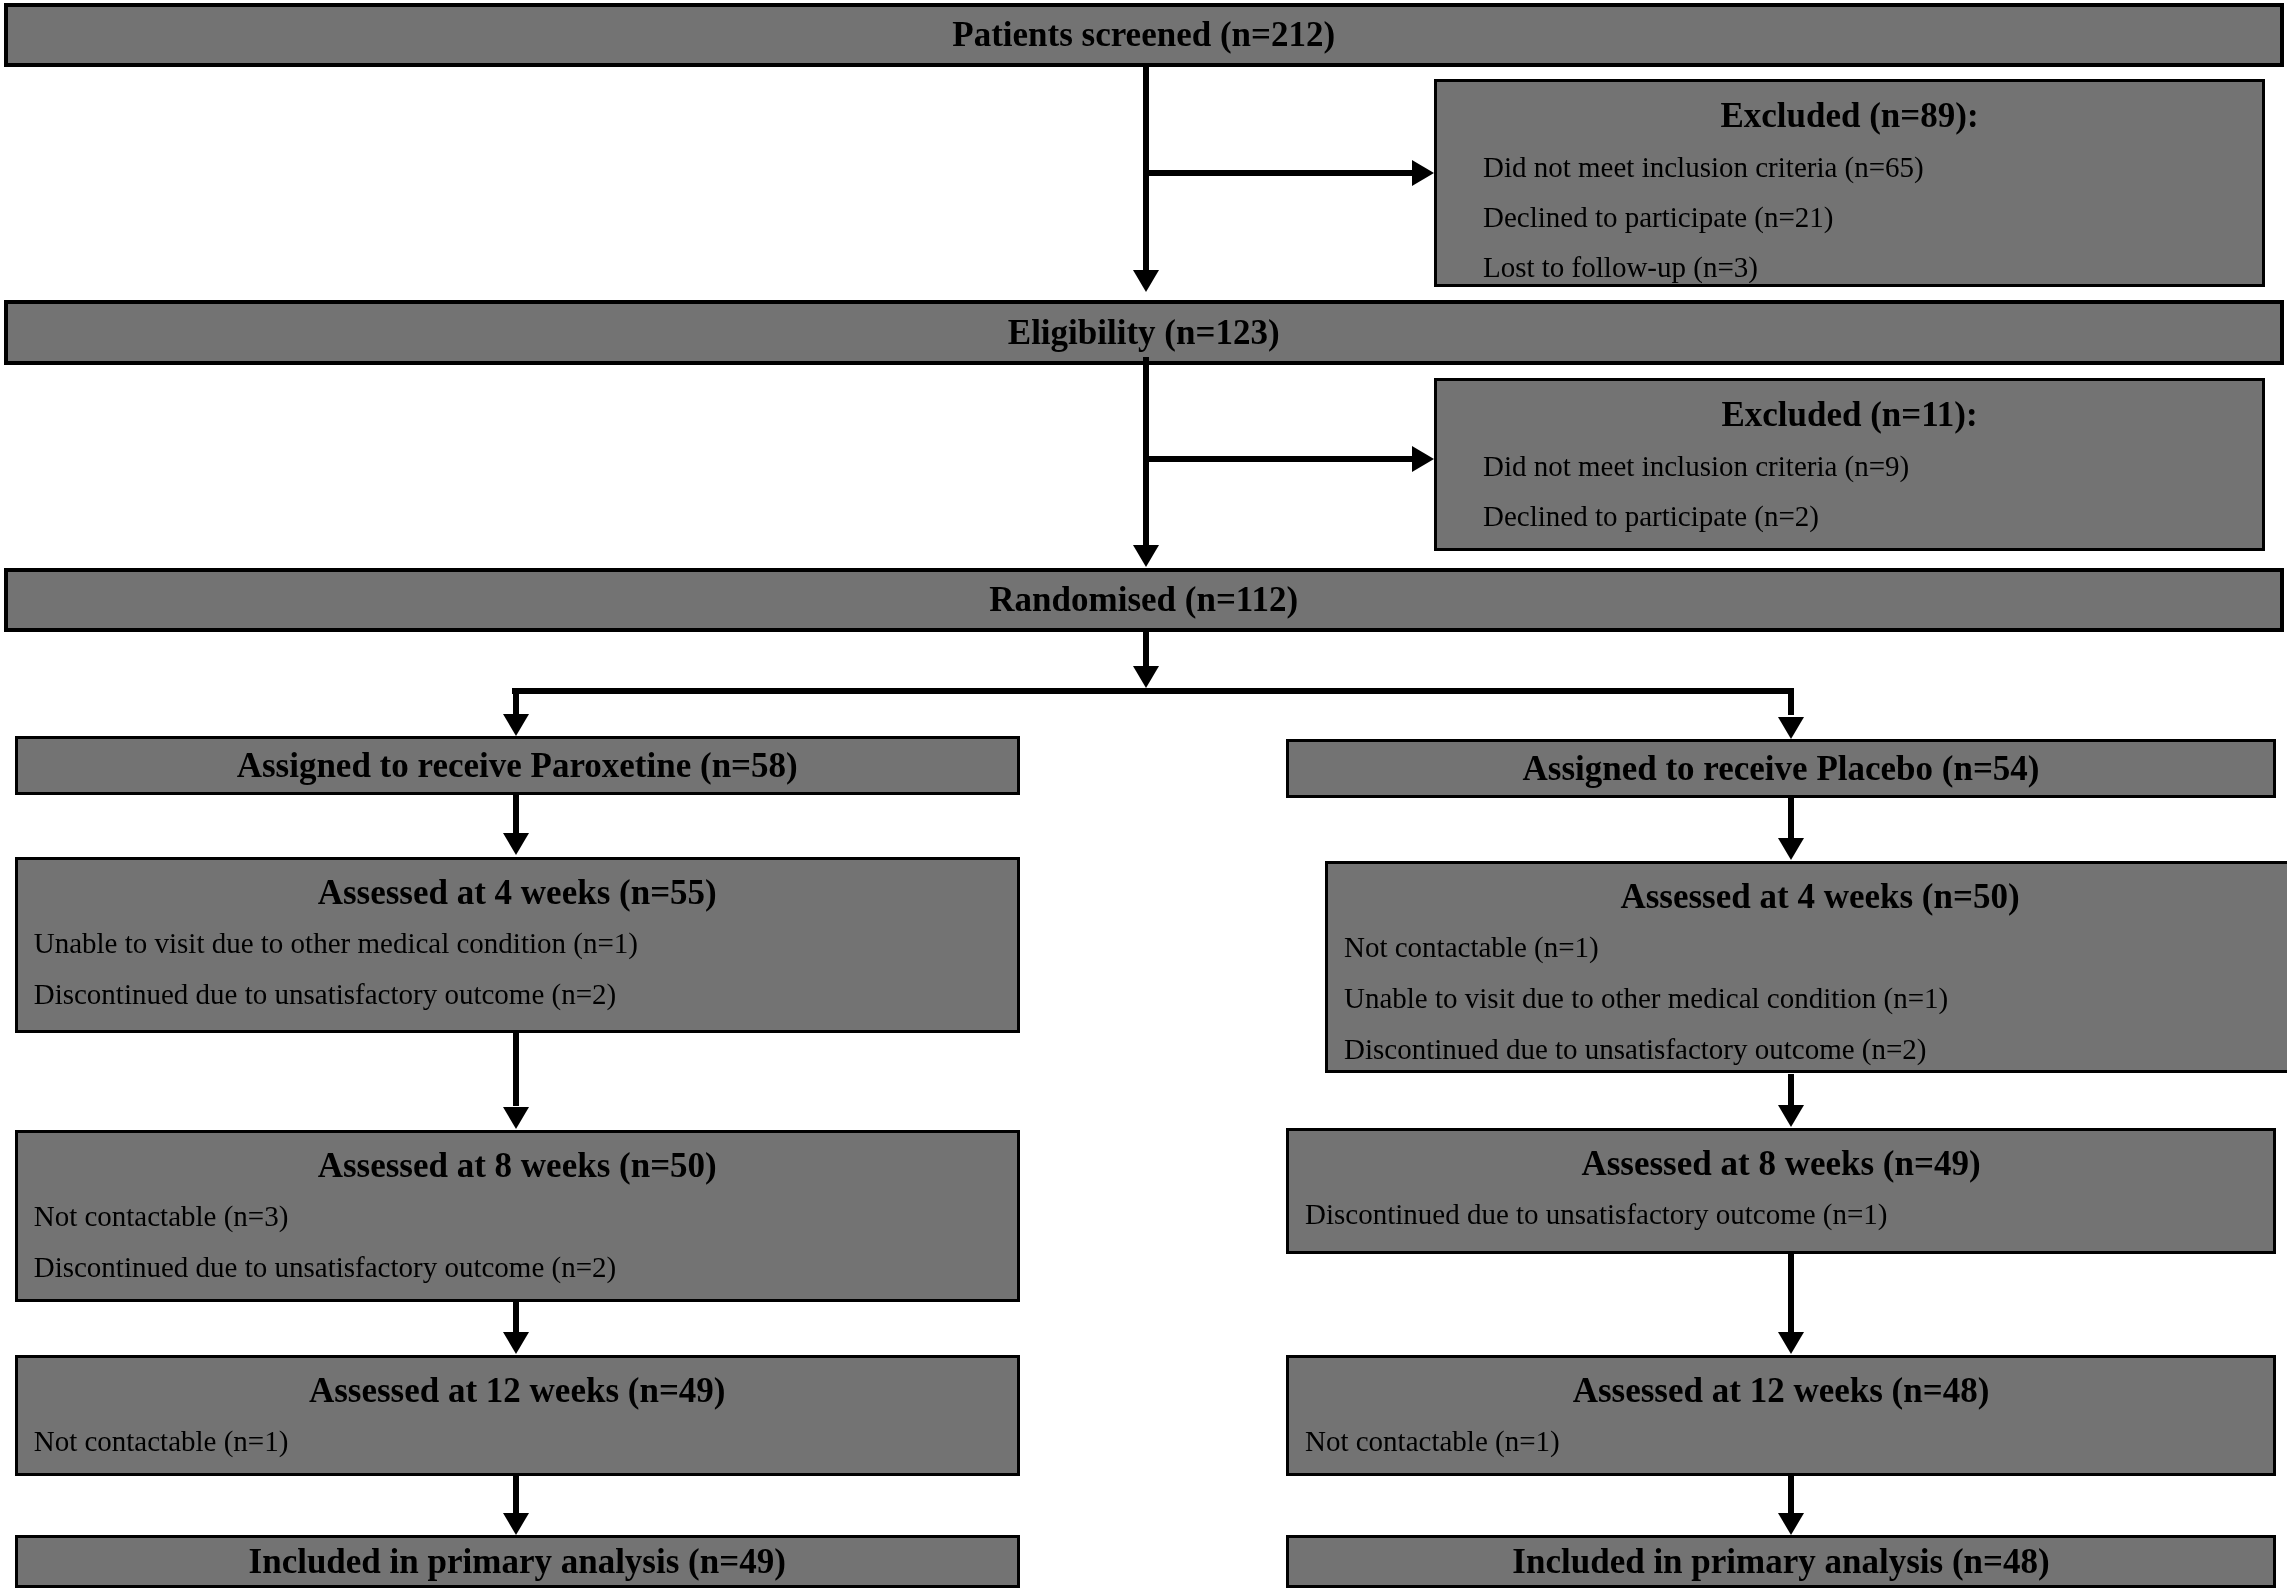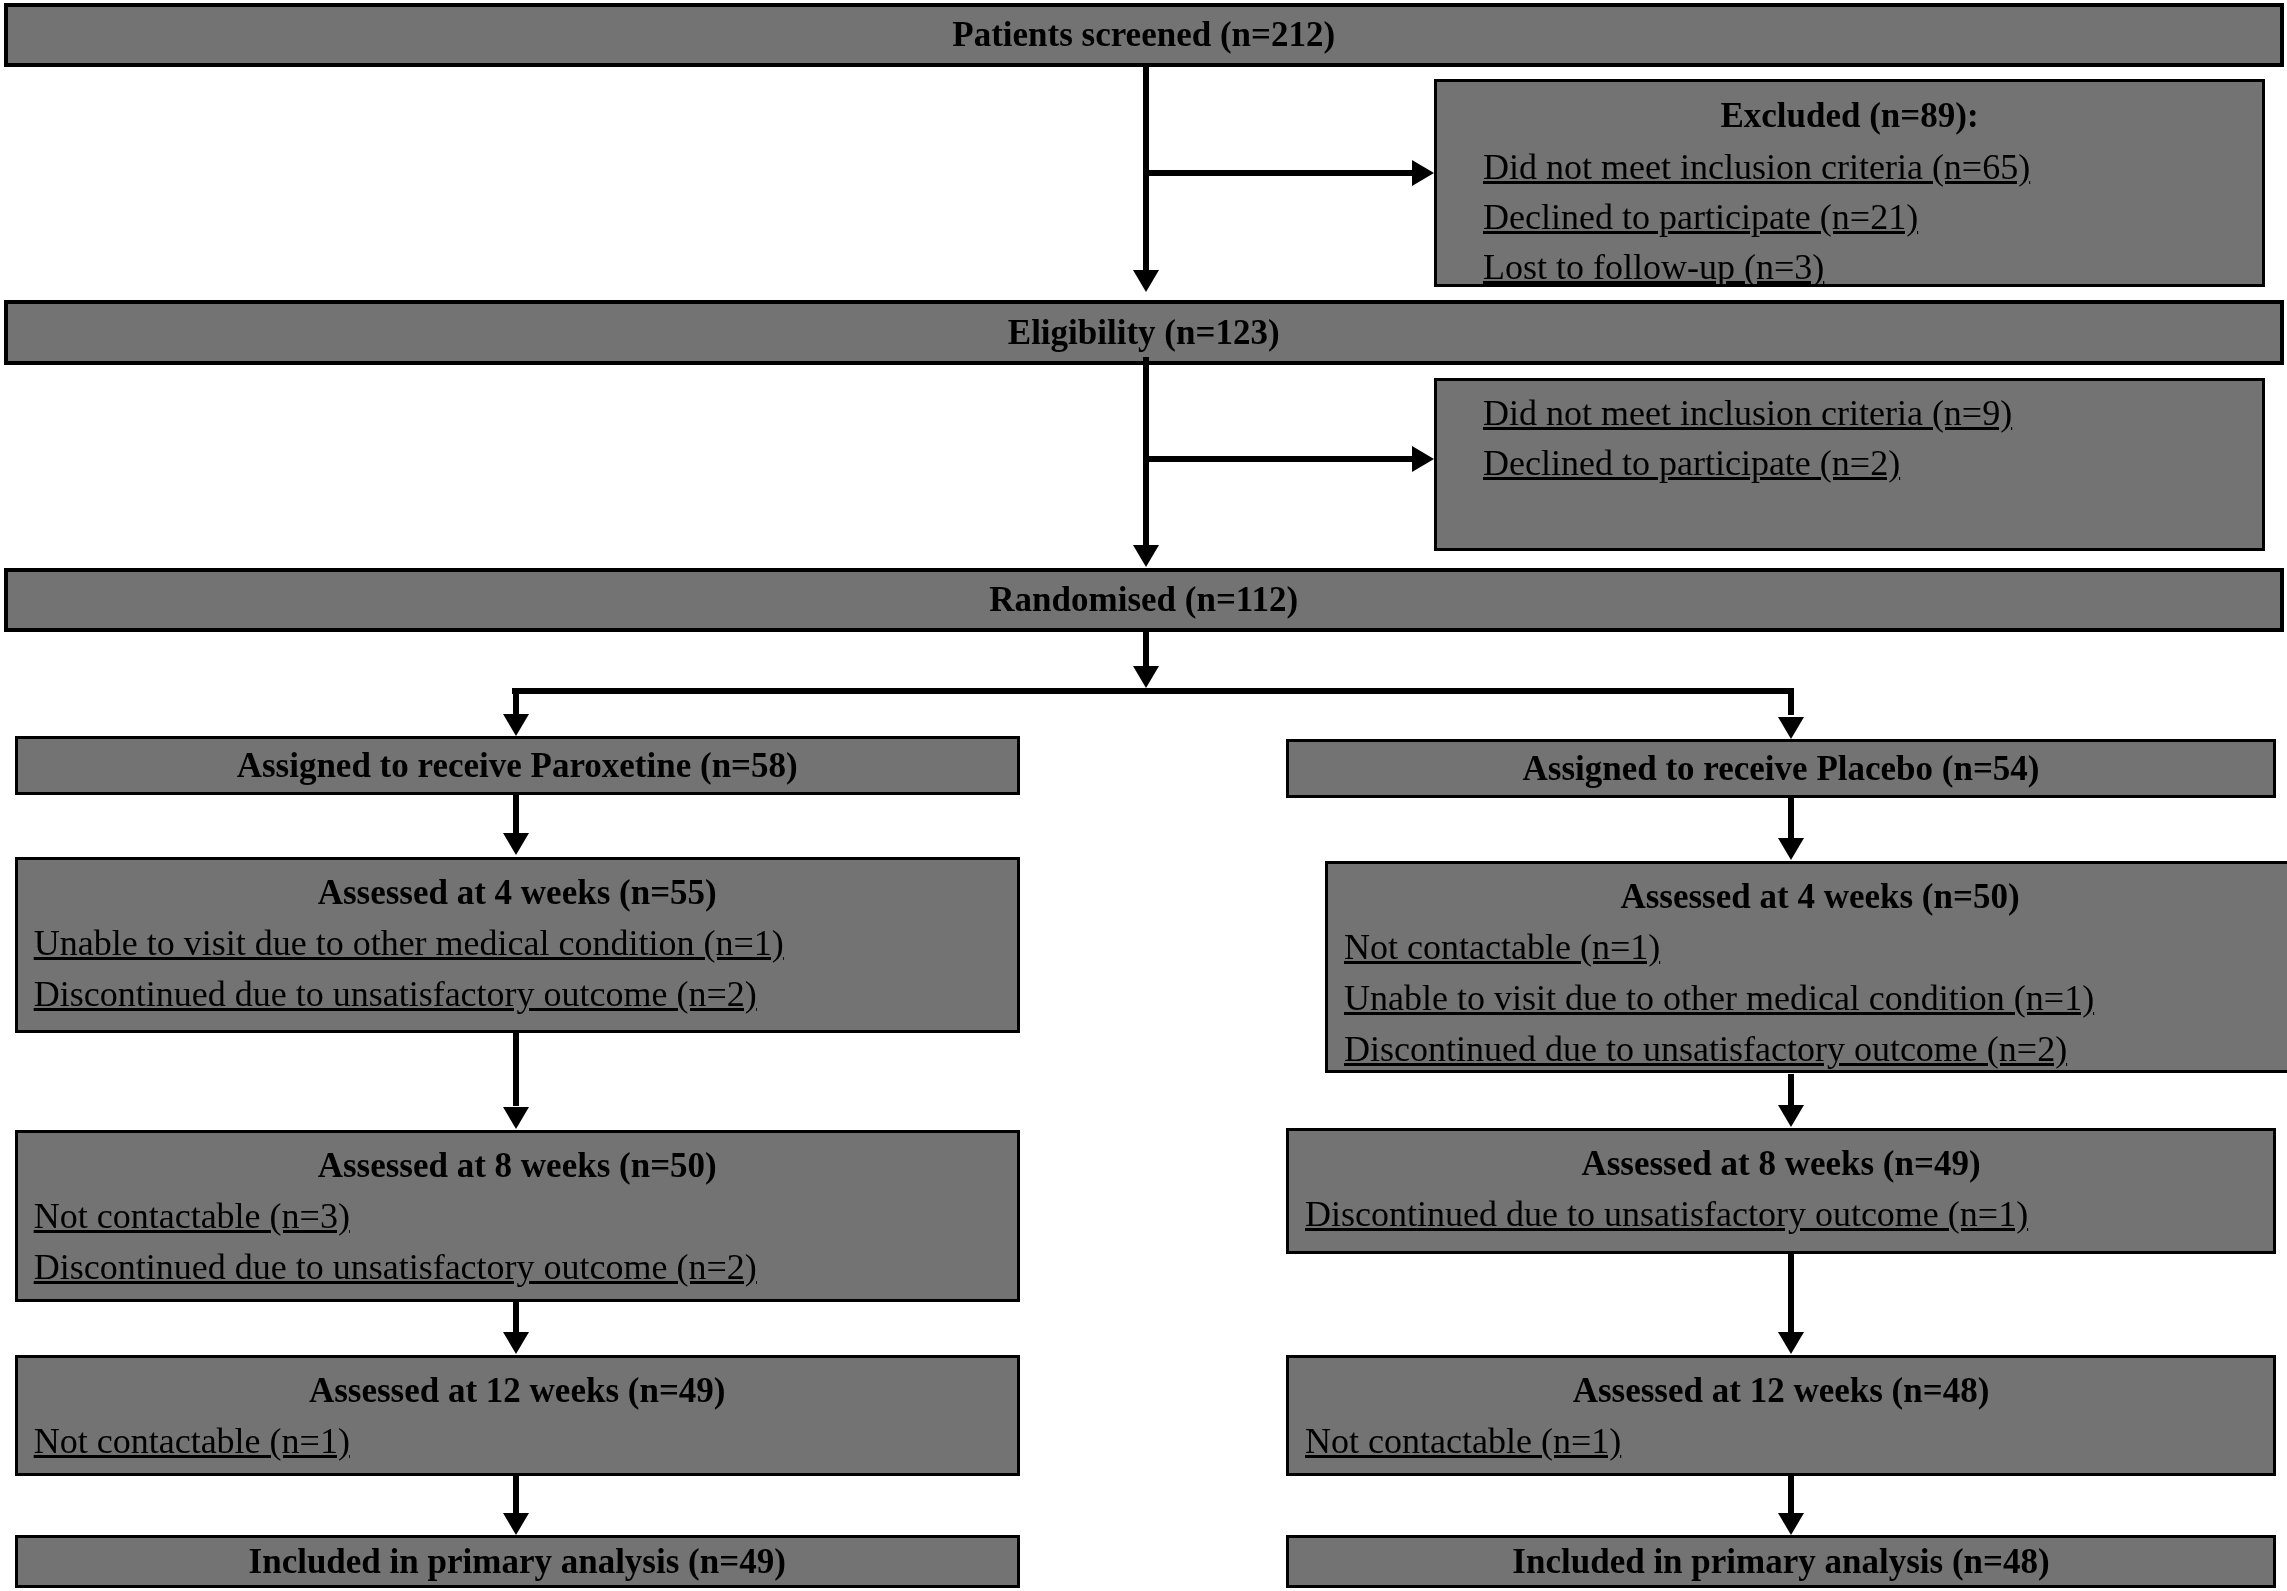--- a/index.html
+++ b/index.html
@@ -45,24 +45,23 @@
     padding-top: 7.3px;
   }
   .detail .heading {
     font-size: 35px;
     font-weight: bold;
     text-align: center;
     line-height: 51px;
     white-space: nowrap;
   }
   .detail .item {
-    font-size: 36px;
+    font-size: 29px;
     line-height: 51px;
     white-space: nowrap;
-    text-decoration: underline;
   }
   .detail.excl { }
   .detail.excl .item { padding-left: 46px; line-height: 50px; }
   .detail.excl .heading { line-height: 53px; }
   .detail.assess .item { padding-left: 16px; }
   .line {
     position: absolute;
     background: #000000;
   }
   .arrow-down {
@@ -100,20 +99,21 @@
   </div>
 
   <div class="box detail excl" style="left:1434px;top:79px;width:831px;height:208px;">
     <div class="heading">Excluded (n=89):</div>
     <div class="item">Did not meet inclusion criteria (n=65)</div>
     <div class="item">Declined to participate (n=21)</div>
     <div class="item">Lost to follow-up (n=3)</div>
   </div>
 
   <div class="box detail excl" style="left:1434px;top:378px;width:831px;height:173px;">
+    <div class="heading">Excluded (n=11):</div>
     <div class="item">Did not meet inclusion criteria (n=9)</div>
     <div class="item">Declined to participate (n=2)</div>
   </div>
 
   <div class="box centerflex" style="left:14.7px;top:736px;width:1005px;height:59px;">
     <div class="bar-title">Assigned to receive Paroxetine (n=58)</div>
   </div>
   <div class="box centerflex" style="left:1286px;top:739px;width:990px;height:59px;">
     <div class="bar-title">Assigned to receive Placebo (n=54)</div>
   </div>

